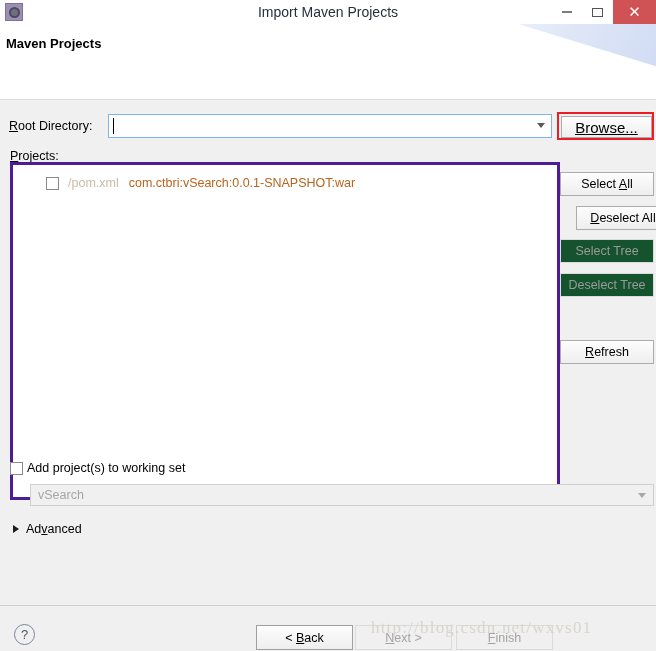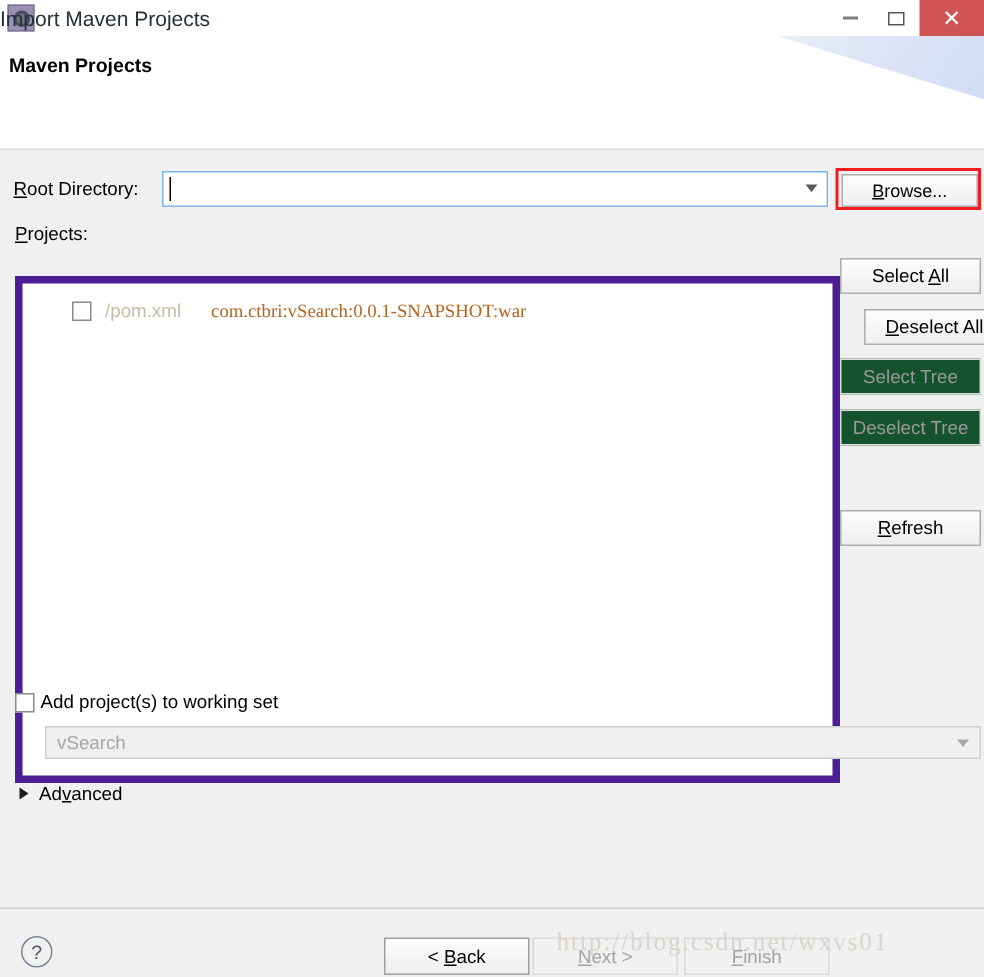--- a/index.html
+++ b/index.html
@@ -41,21 +41,21 @@
     border-radius: 50%;
     border: 2px solid #4a4a5a;
     background: #6f6f80;
     box-sizing: border-box;
   }
   .title-text {
     position: absolute;
     left: 0; top: 0;
     width: 656px; height: 24px;
     line-height: 24px;
-    text-align: left;
+    text-align: center;
     font-size: 14px;
     color: #26303a;
     font-family: "Liberation Sans", sans-serif;
   }
   .win-btn {
     position: absolute;
     top: 0;
     height: 24px;
     width: 31px;
     display: flex;
@@ -174,33 +174,34 @@
     box-sizing: border-box;
   }
   .browse-btn {
     position: absolute;
     left: 2px; top: 2px;
     width: 91px; height: 22px;
     background: linear-gradient(#fdfdfd, #eeeeee);
     border: 1px solid #acacac;
     box-sizing: border-box;
     font-family: "Liberation Sans", sans-serif;
-    font-size: 12px;
+    font-size: 15px;
     color: #000;
     cursor: pointer;
     padding: 0;
+    text-decoration: underline;
   }
 
   
   .projects-list {
     position: absolute;
-    left: 10px; top: 184px;
+    left: 10px; top: 162px;
     width: 550px; height: 338px;
     background: #ffffff;
-    border: 5px solid #4c1d95;
+    border: 3px solid #4c1d95;
     box-sizing: border-box;
   }
   .project-row {
     position: absolute;
     left: 0; top: 8px;
     width: 548px; height: 20px;
     display: flex;
     align-items: center;
     padding-left: 33px;
     box-sizing: border-box;
@@ -211,24 +212,23 @@
     background: #fff;
     box-sizing: border-box;
     flex: 0 0 auto;
   }
   .pom {
     margin-left: 9px;
     color: #c9bca6;
     font-size: 12.5px;
   }
   .artifact {
-    margin-left: 20px;
+    margin-left: 10px;
     color: #b5651d;
     font-size: 12.5px;
-    font-family: Liberation Serif, serif;
   }
 
   
   .side-btn {
     position: absolute;
     left: 560px;
     width: 94px; height: 24px;
     background: linear-gradient(#fdfdfd, #eeeeee);
     border: 1px solid #acacac;
     box-sizing: border-box;

